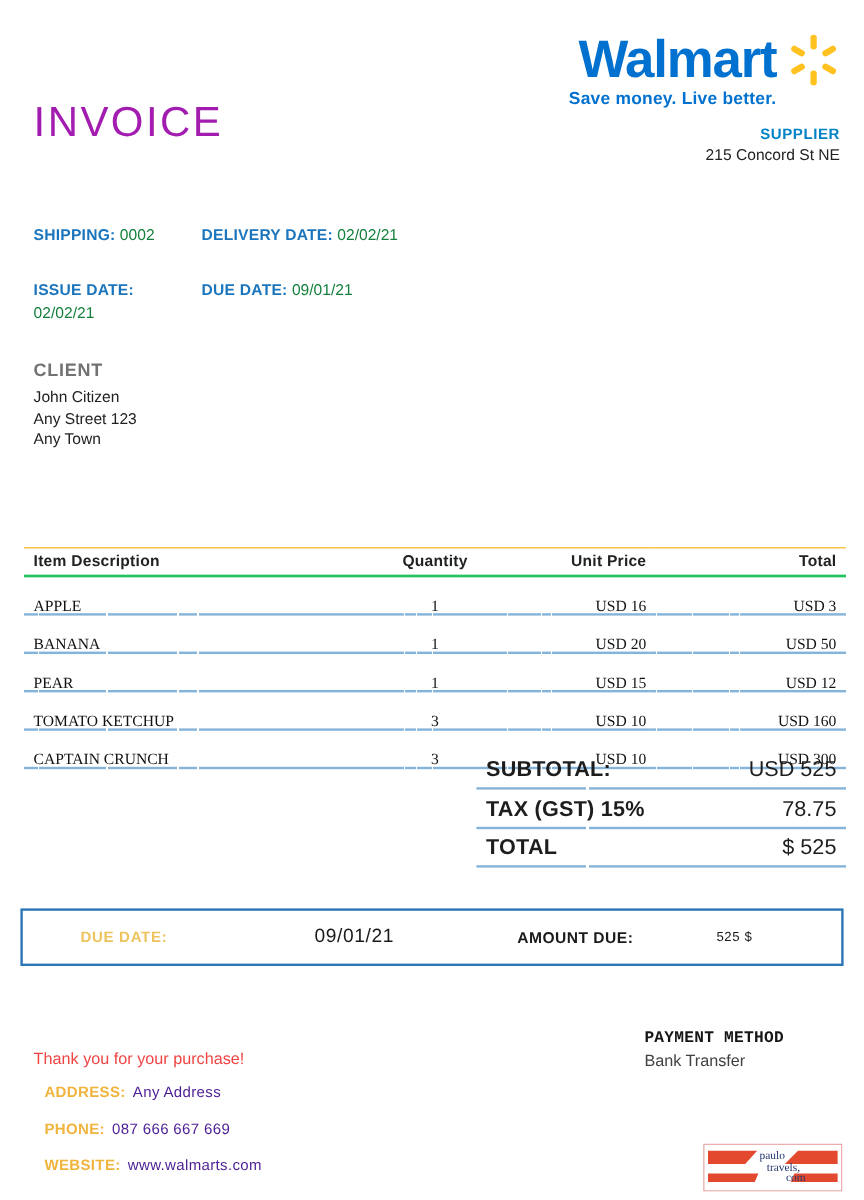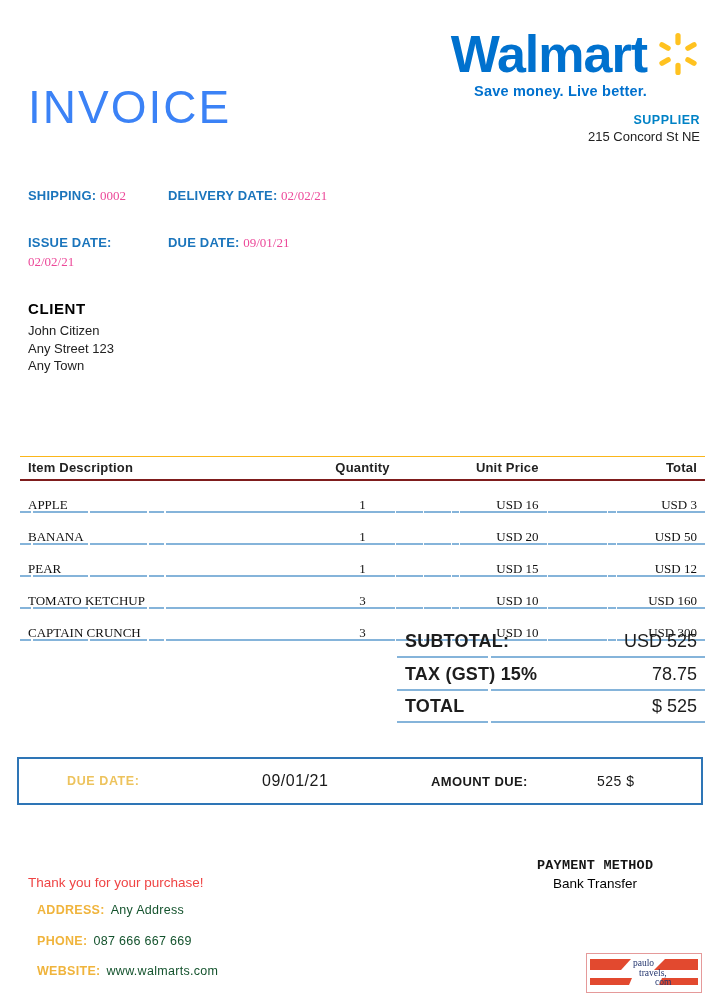--- a/index.html
+++ b/index.html
@@ -5,55 +5,55 @@
   * { margin:0; padding:0; box-sizing:border-box; }
   html,body { background:#ffffff; }
   .page {
     position:relative; width:720px; height:1000px; background:#ffffff;
     font-family:"Liberation Sans", sans-serif; color:#1a1a1a; overflow:hidden;
   }
 
   
   .brand { position:absolute; top:28px; right:20px; text-align:right; }
   .logo-row { display:flex; justify-content:flex-end; align-items:center; gap:9px; }
-  .wordmark { font-size:52px; font-weight:bold; color:#0071ce; letter-spacing:-1px; line-height:1; }
+  .wordmark { font-size:44px; font-weight:bold; color:#0071ce; letter-spacing:-1px; line-height:1; }
   .spark { width:44px; height:44px; }
   .tagline { font-size:14.5px; font-weight:bold; color:#0071ce; margin-top:3px; margin-right:53px; letter-spacing:0.2px; }
   .supplier-label { margin-top:14px; font-size:12.5px; font-weight:600; color:#0082c6; letter-spacing:0.5px; }
   .supplier-address { font-size:13px; color:#222; margin-top:2px; }
 
   
   .invoice-title {
     position:absolute; left:28px; top:84px;
-    font-size:46px; font-weight:400; letter-spacing:2px; color:#3b82f6; line-height:1;
+    font-size:35px; font-weight:400; letter-spacing:2px; color:#a21caf; line-height:1;
   }
 
   
   .meta { position:absolute; left:28px; top:188px; font-size:13px; }
   .meta-row { display:flex; }
   .meta-row + .meta-row { margin-top:31px; }
   .meta-cell-1 { width:140px; }
   .meta-label { color:#1b75bc; font-weight:600; letter-spacing:0.2px; }
-  .meta-value { color:#ec4899;font-family:Liberation Serif, serif; }
+  .meta-value { color:#15803d; }
   .meta-stack .meta-value { display:block; margin-top:4px; }
 
   
   .addr-block { position:absolute; top:300px; }
   .addr-client { left:28px; }
   .addr-shipping { left:537px; }
-  .addr-heading { font-size:15px; font-weight:600; color:#000000; letter-spacing:0.6px; margin-bottom:5px; }
+  .addr-heading { font-size:15px; font-weight:600; color:#737373; letter-spacing:0.6px; margin-bottom:5px; }
   .addr-line { font-size:13px; color:#222; line-height:17.5px; }
 
   
   .items { position:absolute; left:20px; top:456px; width:685px; border-collapse:collapse; table-layout:fixed; }
   .items col.c-desc { width:46%; } .items col.c-qty { width:8%; }
   .items col.c-unit { width:22%; } .items col.c-total { width:24%; }
   .items thead th {
     font-size:13px; font-weight:600; color:#222; text-align:left;
-    border-top:1.5px solid #fbb61a; border-bottom:2px solid #7f1d1d;
+    border-top:1.5px solid #fbb61a; border-bottom:2px solid #22c55e;
     height:23px; padding:0; letter-spacing:0.2px;
   }
   .items th.col-desc, .items td.col-desc { padding-left:8px; }
   .items th.col-qty,  .items td.col-qty  { text-align:center;margin-top:48px; }
   .items th.col-unit, .items td.col-unit { text-align:right; padding-right:2px; }
   .items th.col-total,.items td.col-total{ text-align:right; padding-right:8px; }
   .items tbody td {
     font-family:"Liberation Serif", serif; font-size:13px; color:#111;
     height:29.5px; padding-top:16px; padding-bottom:0;
     background-image:linear-gradient(to right,
@@ -79,30 +79,30 @@
 
   
   .due-box {
     position:absolute; left:17px; top:757px; width:686px; height:48px;
     border:2px solid #2e75b6; background:#ffffff;
   }
   .due-box .cell { position:absolute; top:50%; transform:translateY(-50%); white-space:nowrap; }
   .due-label { left:48px; font-size:12.5px; font-weight:600; color:#edc35d; letter-spacing:0.6px; }
   .due-date-value { left:243px; font-size:16px; color:#1a1a1a; letter-spacing:0.5px; }
   .amount-label { left:412px; font-size:13px; font-weight:600; color:#1a1a1a; letter-spacing:0.4px; }
-  .amount-value { left:578px; font-size:14px; color:#1a1a1a; letter-spacing:0.5px; }
+  .amount-value { left:578px; font-size:11px; color:#1a1a1a; letter-spacing:0.5px; }
 
   
   .thanks { position:absolute; left:28px; top:875px; font-size:13.5px; color:#ef4444; }
   .contact { position:absolute; left:37px; top:903px; font-size:12.5px; }
   .contact-line { margin-bottom:16.5px; color:#f0b43c; font-weight:600; letter-spacing:0.3px; }
-  .contact-line .contact-value { font-weight:400; margin-left:6px; color:#14532d;text-align:right; }
+  .contact-line .contact-value { font-weight:400; margin-left:6px; color:#4c1d95;text-align:right; }
   .payment { position:absolute; left:537px; top:858px; font-size:13.5px; }
   .payment-label { font-weight:600; color:#161616; letter-spacing:0.2px;font-family:Liberation Mono, monospace; }
-  .payment-value { margin-top:3px; color:#000000;text-align:center; }
+  .payment-value { margin-top:3px; color:#404040; }
 
   
   .watermark { position:absolute; left:586px; top:953px; width:116px; height:40px; }
 </style>
 </head>
 <body>
 
 <div class="page">
 
   <div class="brand">

